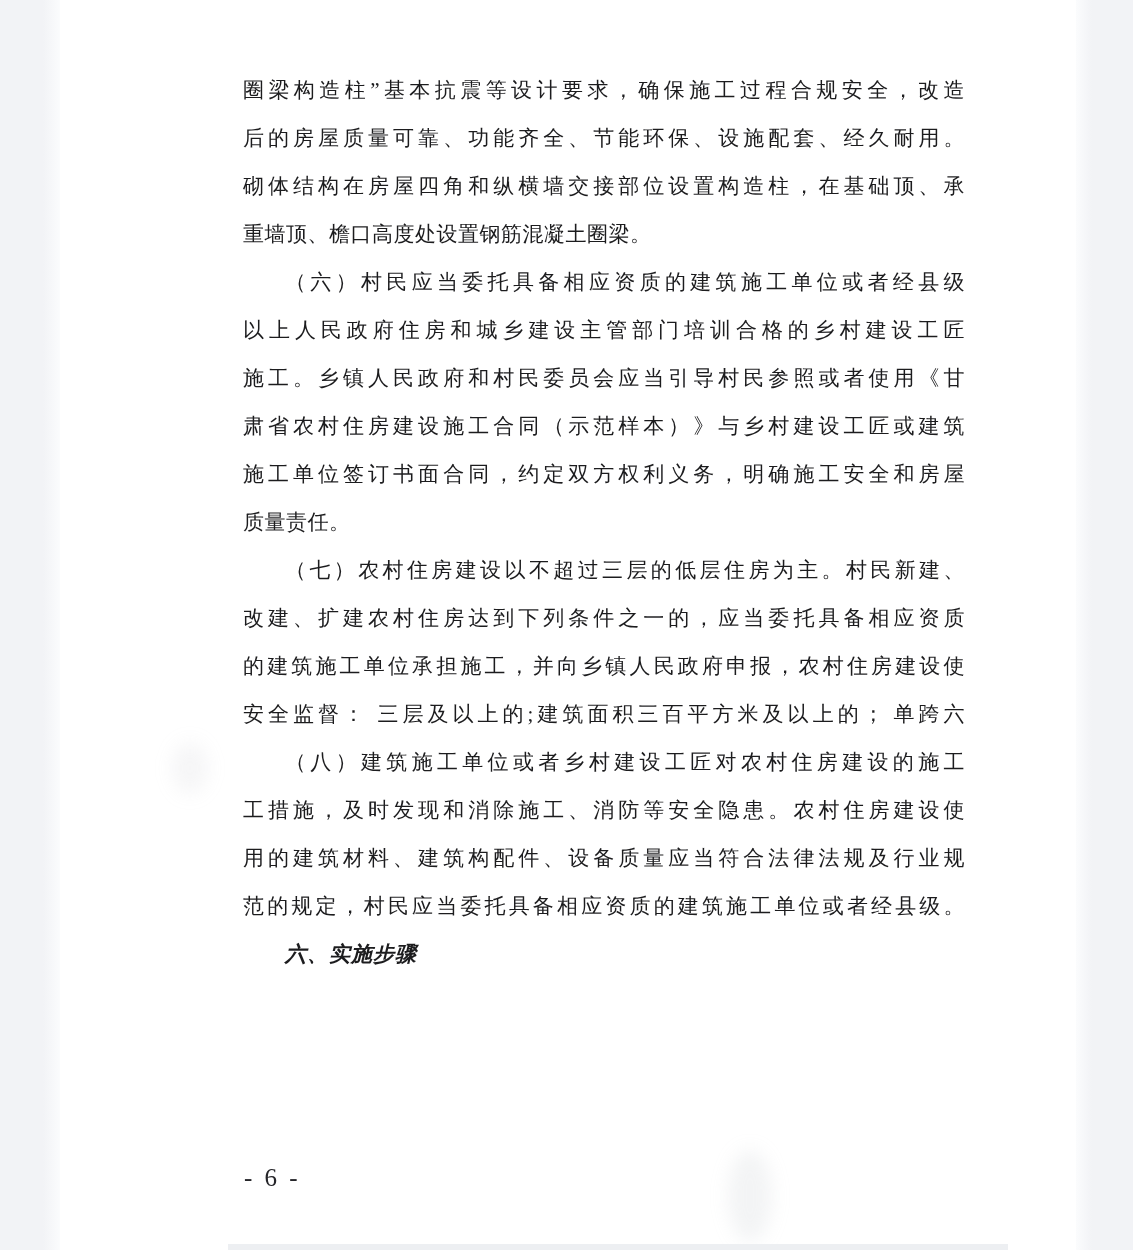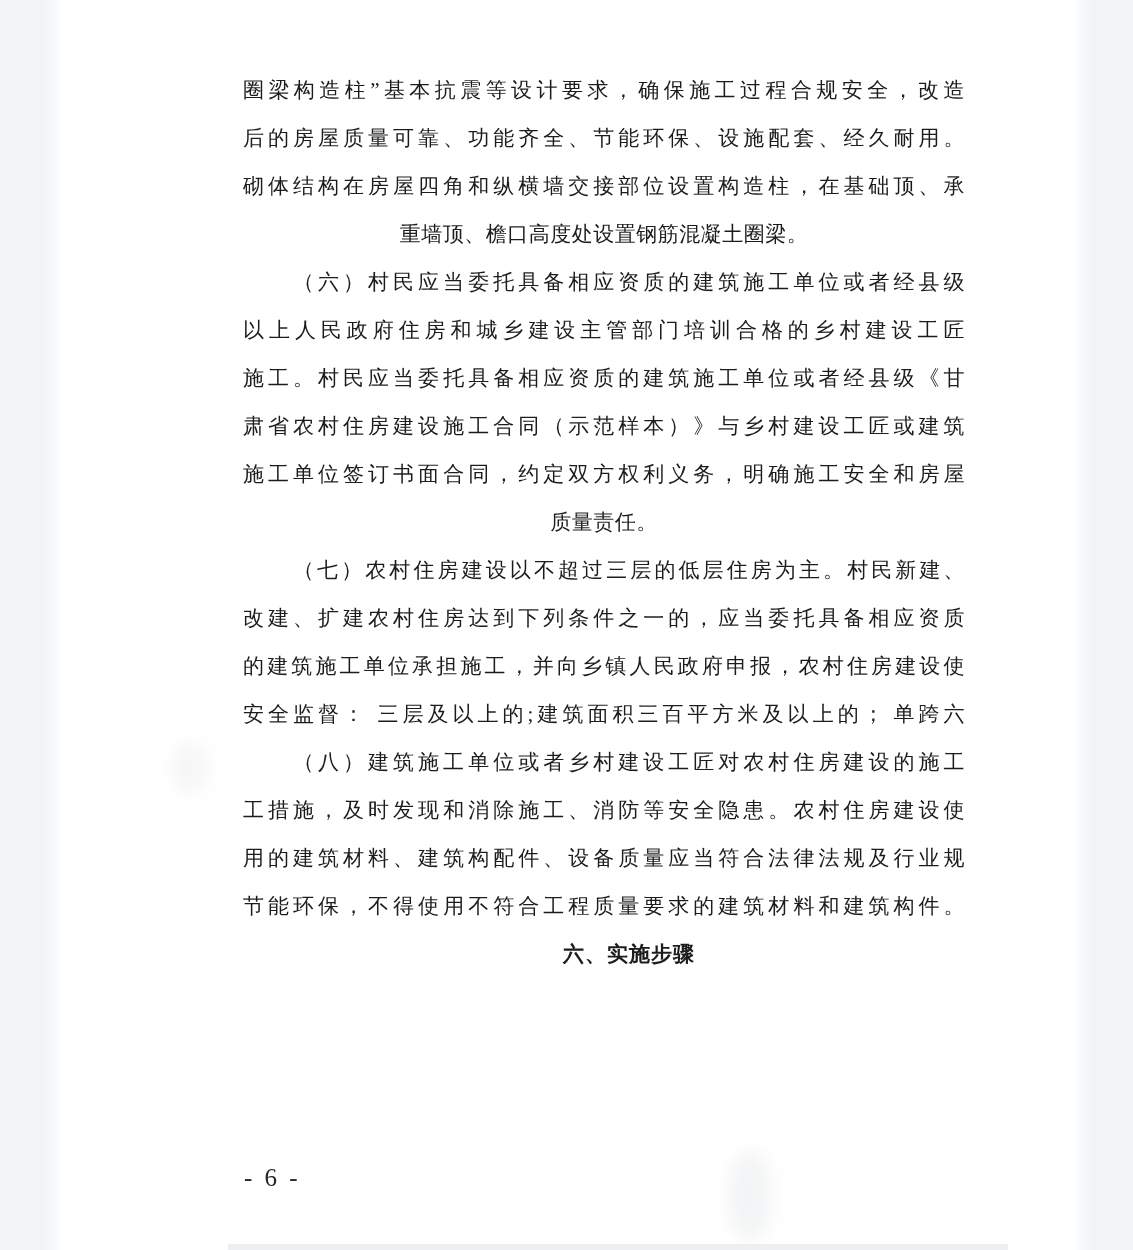--- a/index.html
+++ b/index.html
@@ -29,32 +29,33 @@
     position: absolute;
     left: 243px; top: 66px;
     width: 722px;
     color: #1c1c1e;
     font-size: 21px;
   }
   .line {
     height: 48px;
     line-height: 48px;
     white-space: nowrap;
-    text-align: center;
+    text-align: left;
     letter-spacing: 0.5px;
   }
   .line.fill {
     white-space: normal;
     text-align: justify;
     text-align-last: justify;
   }
-  .line.indent { text-indent: 2em; margin-left: 8px; }
+  .line.indent { text-indent: 2em; }
   .line.bold {
     font-weight: 700;
     letter-spacing: 1px;
+    font-style: italic;
   }
   .page-number {
     position: absolute;
     left: 244px; top: 1163px;
     height: 30px; line-height: 30px;
     font-size: 25px;
     color: #26262a;
     letter-spacing: 3px;
   }
   .bottom-edge-strip {
@@ -91,32 +92,32 @@
   <div class="scan-artifact artifact-1"></div>
   <div class="scan-artifact artifact-2"></div>
 
   <div class="document-text">
       <div class="line fill">圈梁构造柱”基本抗震等设计要求，确保施工过程合规安全，改造</div>
       <div class="line fill">后的房屋质量可靠、功能齐全、节能环保、设施配套、经久耐用。</div>
       <div class="line fill">砌体结构在房屋四角和纵横墙交接部位设置构造柱，在基础顶、承</div>
       <div class="line">重墙顶、檐口高度处设置钢筋混凝土圈梁。</div>
       <div class="line indent fill">（六）村民应当委托具备相应资质的建筑施工单位或者经县级</div>
       <div class="line fill">以上人民政府住房和城乡建设主管部门培训合格的乡村建设工匠</div>
-      <div class="line fill">施工。村民应当委托具备相应资质的建筑施工单位或者经县级《甘</div>
+      <div class="line fill">施工。乡镇人民政府和村民委员会应当引导村民参照或者使用《甘</div>
       <div class="line fill">肃省农村住房建设施工合同（示范样本）》与乡村建设工匠或建筑</div>
       <div class="line fill">施工单位签订书面合同，约定双方权利义务，明确施工安全和房屋</div>
       <div class="line">质量责任。</div>
       <div class="line indent fill">（七）农村住房建设以不超过三层的低层住房为主。村民新建、</div>
       <div class="line fill">改建、扩建农村住房达到下列条件之一的，应当委托具备相应资质</div>
       <div class="line fill">的建筑施工单位承担施工，并向乡镇人民政府申报，农村住房建设使</div>
       <div class="line fill">安全监督： 三层及以上的;建筑面积三百平方米及以上的； 单跨六</div>
       <div class="line indent fill">（八）建筑施工单位或者乡村建设工匠对农村住房建设的施工</div>
       <div class="line fill">工措施，及时发现和消除施工、消防等安全隐患。农村住房建设使</div>
       <div class="line fill">用的建筑材料、建筑构配件、设备质量应当符合法律法规及行业规</div>
-      <div class="line fill">节能环保，不得使用不符合工程质量要求的建筑材料和建筑构件。</div>
+      <div class="line fill">范的规定，村民应当委托具备相应资质的建筑施工单位或者经县级。</div>
       <div class="line indent bold">六、实施步骤</div>
     </div>
 
   <div class="page-number">- 6 -</div>
 
   <div class="bottom-edge-strip"></div>
 
 </div>
 
 </body></html>

